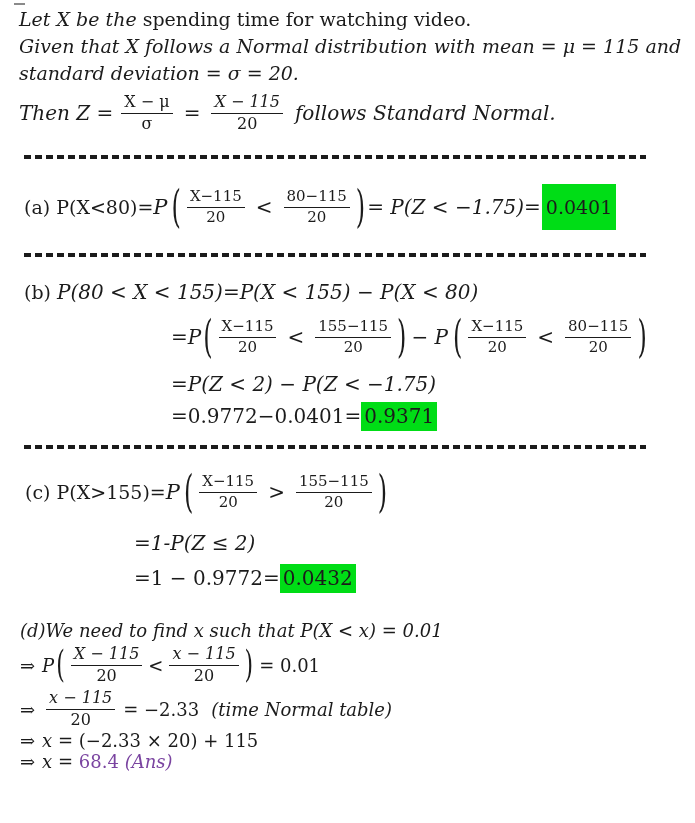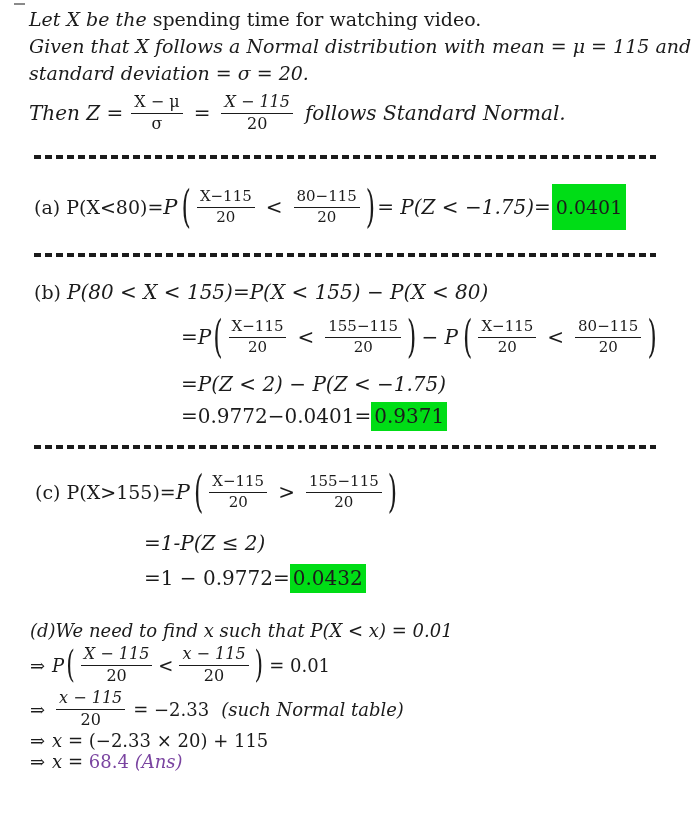--- a/index.html
+++ b/index.html
@@ -3,21 +3,21 @@
 <meta charset="utf-8">
 <style>
   :root { --hl:#00dd16; --ans:#7a44a0; --ink:#1b1b1b; }
   html,body { margin:0; padding:0; background:#ffffff; }
   body {
     width:695px; height:823px; overflow:hidden;
     font-family:"DejaVu Serif", serif;
     color:var(--ink);
     position:relative;
   }
-  .doc { padding:6px 0 0 29px; }
+  .doc { padding:6px 0 0 19px; }
   .topmark { position:absolute; left:14px; top:3px; width:11px; height:2px; background:#8a8a8a; }
   .it { font-style:italic; }
   .line { font-size:19px; line-height:27px; }
   .mrow { display:flex; align-items:center; font-size:20px; }
   .frac { display:inline-flex; flex-direction:column; align-items:center;
           font-size:15px; line-height:1.18; margin:0 4px; font-style:normal; }
   .frac .num { border-bottom:1.5px solid var(--ink); padding:0 3px 1px; }
   .frac .den { padding-top:1px; }
   .frac-lg { font-size:16px; }
   .frac-d { font-size:16px; }
@@ -169,17 +169,17 @@
     <span class="bigp bigp-sm">)</span>
     <span class="dtext" style="margin-left:4px;">= 0.01</span>
   </div>
   <div class="mrow" id="d3">
     <span class="arrow">⇒</span>
     <span class="frac frac-d">
         <span class="num it">x − 115</span>
         <span class="den">20</span>
       </span>
     <span class="dtext" style="margin-left:4px;">= −2.33</span>
-    <span class="it dtext" style="margin-left:12px;">(such Normal table)</span>
+    <span class="it dtext" style="margin-left:12px;">(time Normal table)</span>
   </div>
   <div class="dline" id="d4"><span class="arrow">⇒</span><span class="it">x</span> <span>= (−2.33 × 20) + 115</span></div>
   <div class="dline" id="d5"><span class="arrow">⇒</span><span class="it">x</span> <span>=</span> <span class="ans">68.4</span> <span class="ans it">(Ans)</span></div>
 </div>
 
 </body></html>

